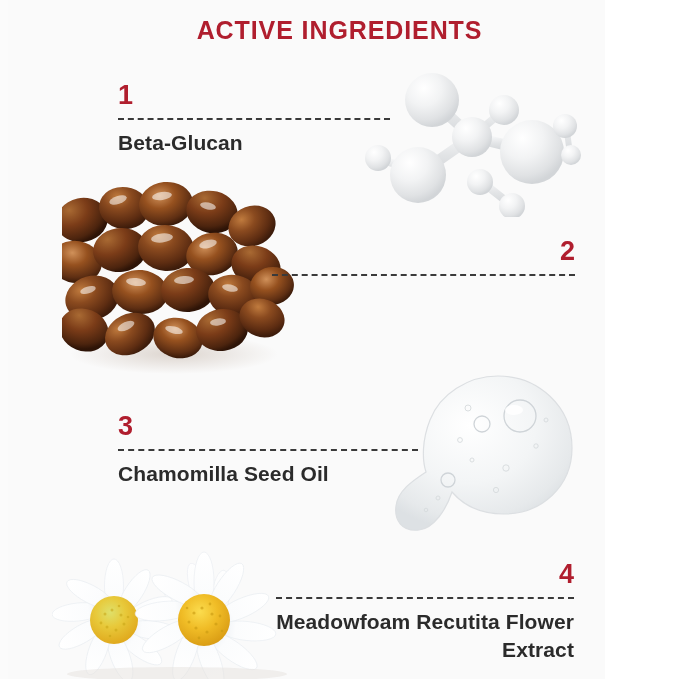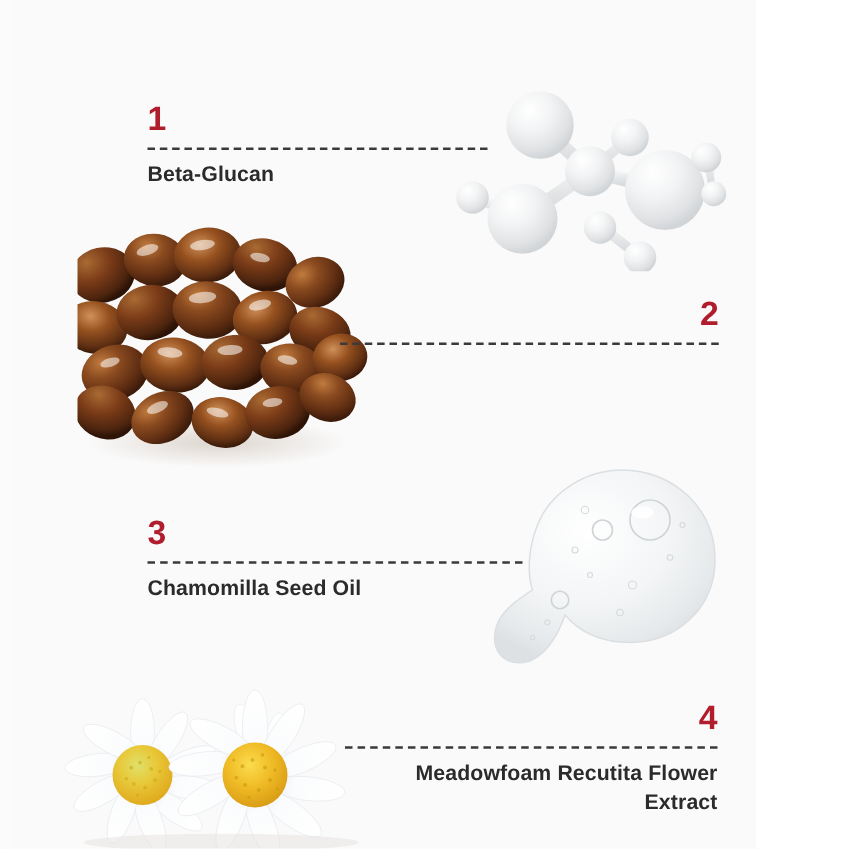--- a/index.html
+++ b/index.html
@@ -62,21 +62,21 @@
     line-height: 1;
     font-family: "Liberation Sans", sans-serif;
   }
   .ing .rule {
     height: 0;
     border-top: 2px dashed #3a3a3a;
     margin-top: 9px;
     margin-bottom: 9px;
   }
   .ing .label {
-    font-size: 17px;
+    font-size: 21px;
     font-weight: bold;
     color: #2b2b2b;
     line-height: 1.33;
     letter-spacing: 0.1px;
     font-family: "Liberation Sans", sans-serif;
   }
   .ing.left { text-align: left; }
   .ing.right { text-align: right; }
 
   #ing-1 { left: 118px; top: 82px;  width: 272px; }
@@ -335,20 +335,21 @@
             <circle cx="-5" cy="18" r="1.4"></circle>
           <circle cx="18" cy="11" r="1.3"></circle>
             <circle cx="-17" cy="-12" r="1.3"></circle>
         </g>
       </g>
 
       <ellipse cx="125" cy="126" rx="110" ry="7" fill="#e6e2dd" opacity="0.5"></ellipse>
     </svg>
   </div>
 
+  <div class="title">ACTIVE INGREDIENTS</div>
 
   <div class="ing left" id="ing-1">
     <div class="num">1</div>
     <div class="rule"></div>
     <div class="label">Beta-Glucan</div>
   </div>
 
   <div class="ing right" id="ing-2">
     <div class="num">2</div>
     <div class="rule"></div>

